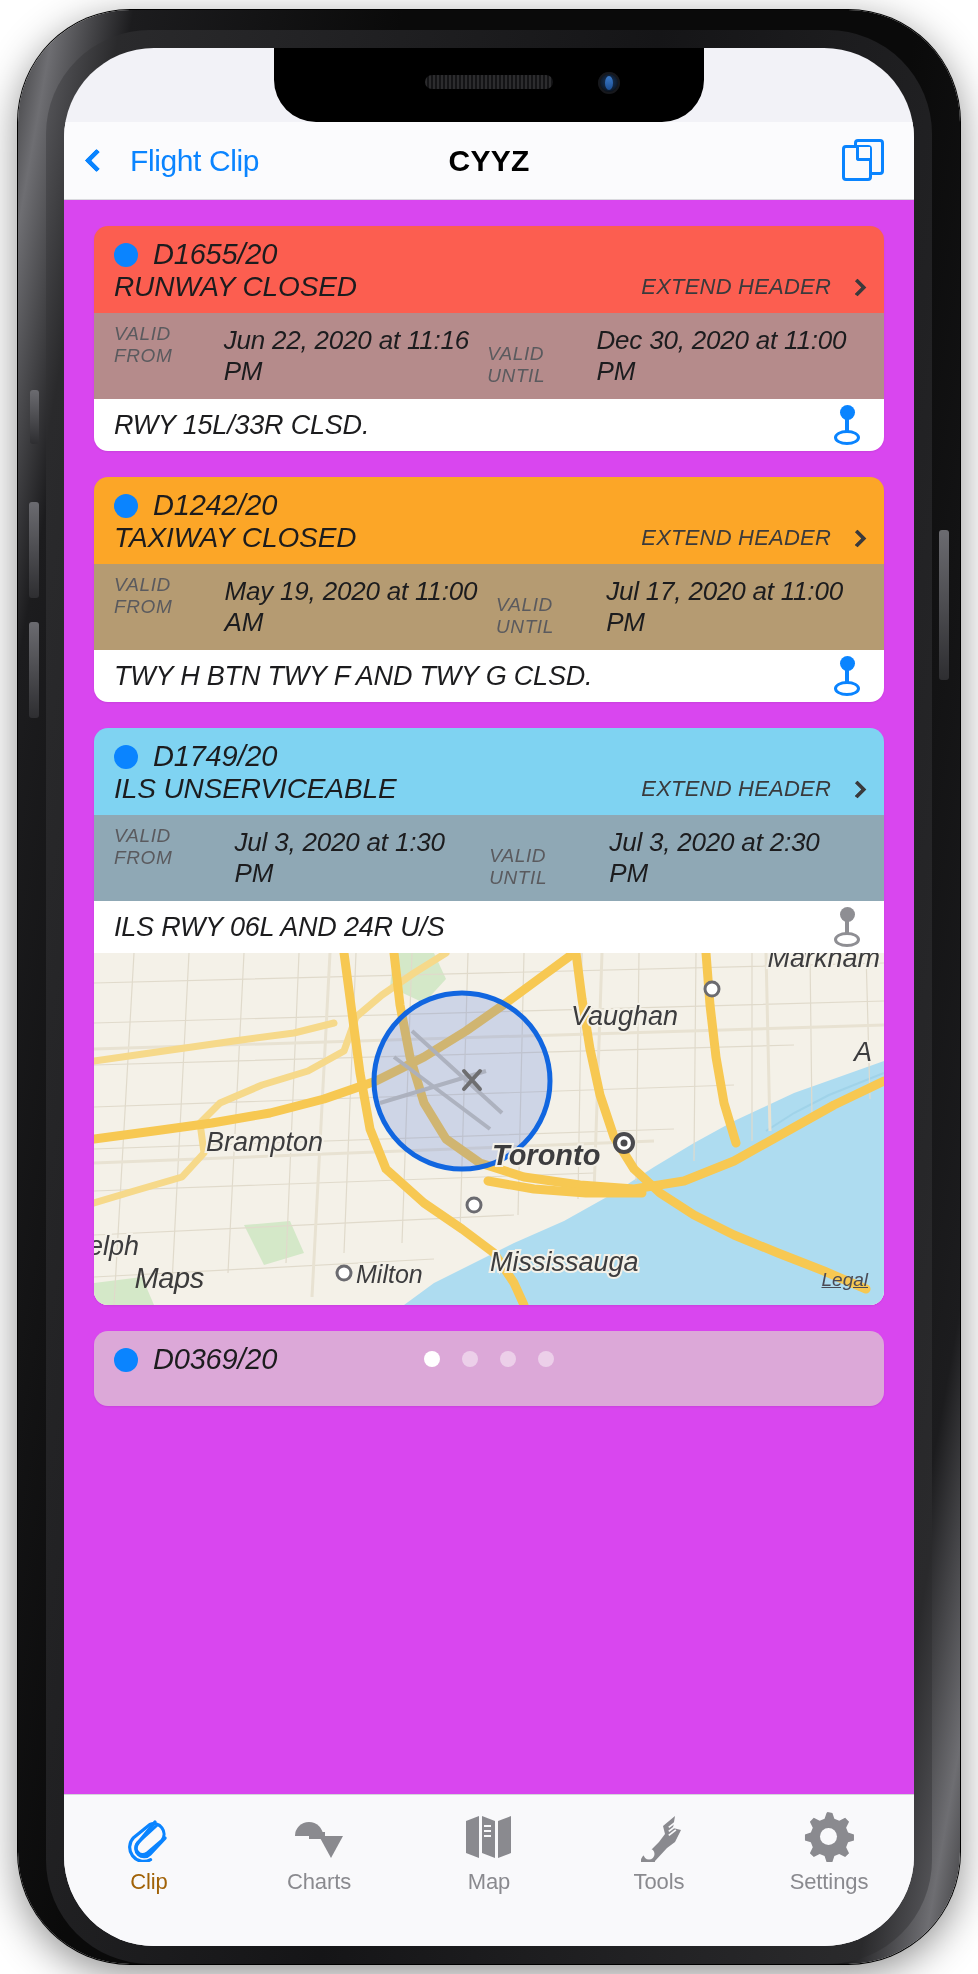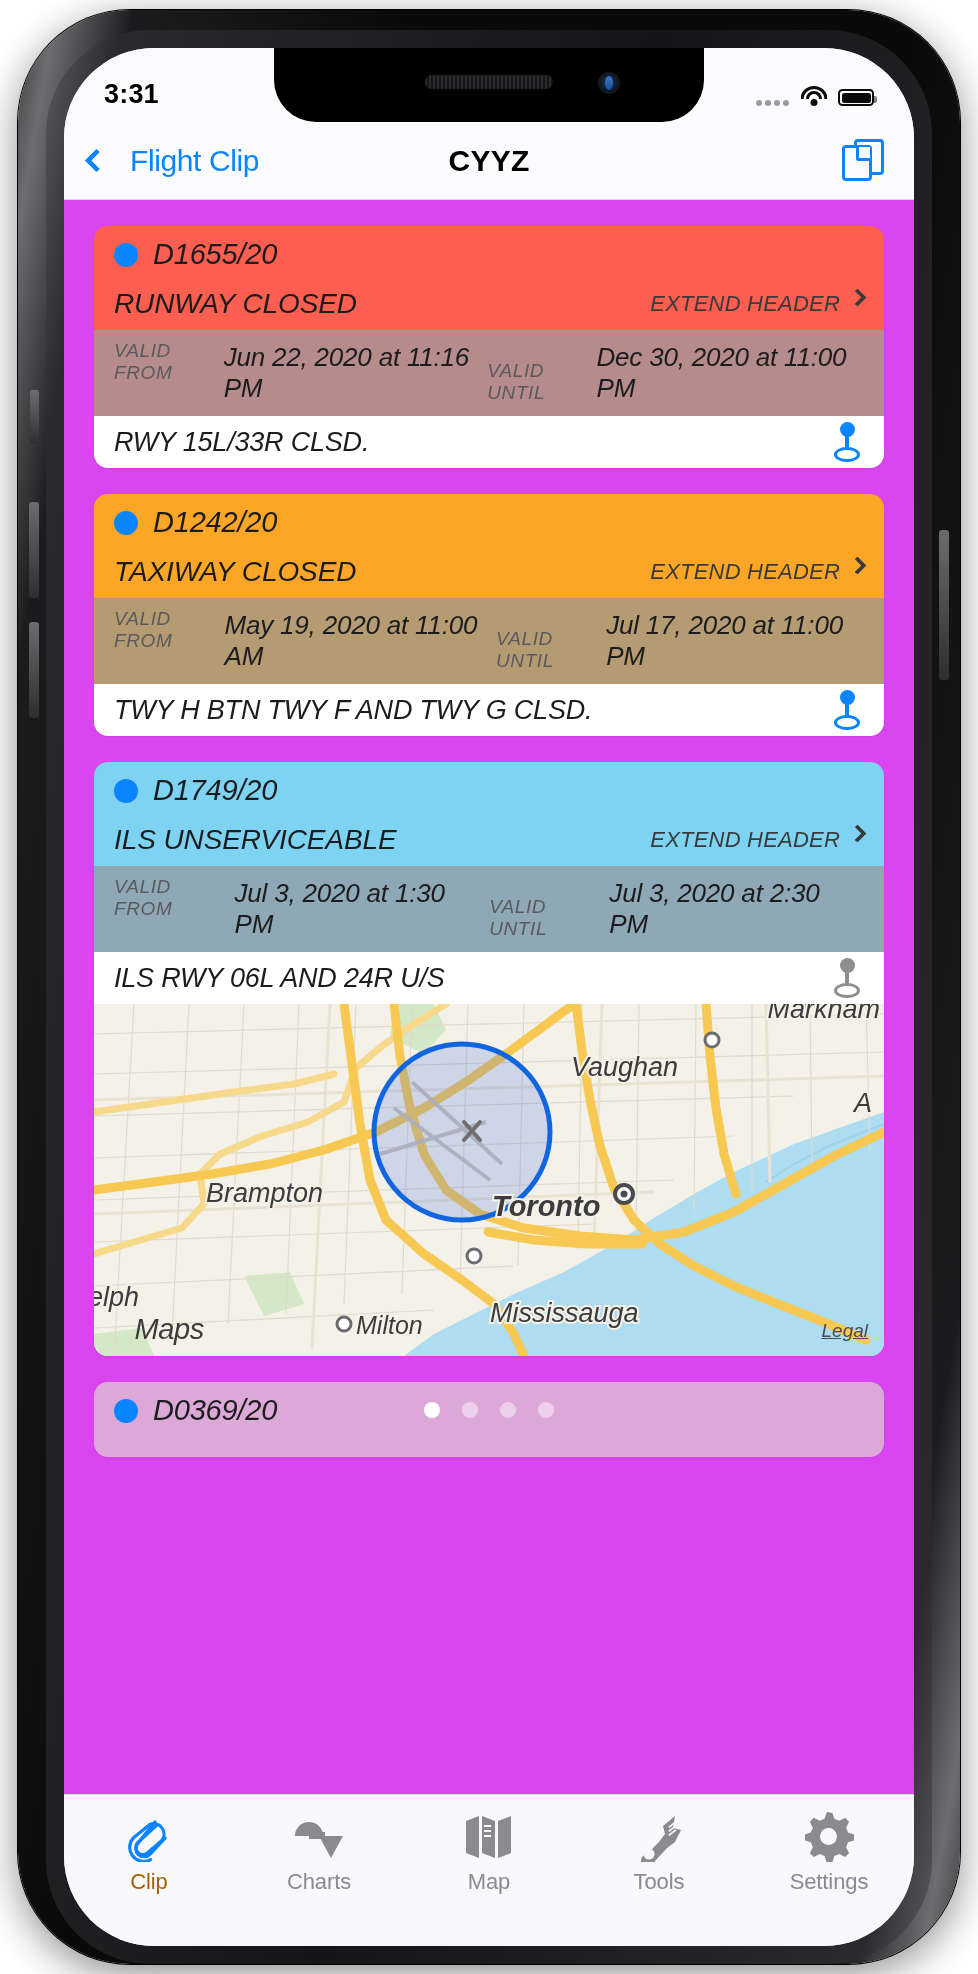--- a/index.html
+++ b/index.html
@@ -106,23 +106,23 @@
     background:#d946ef; overflow:hidden;font-style:italic;
   }
   .card{
     margin:26px 30px 0 30px; border-radius:14px; overflow:hidden;
     box-shadow:0 1px 2px rgba(0,0,0,.08);
   }
   .card-head{ padding:12px 20px 10px 20px; }
   .card-id-row{ display:flex; align-items:center; gap:15px; }
   .dot{ width:24px; height:24px; border-radius:50%; background:#0a84ff; flex:none; }
   .card-id{ font-size:29px; color:#1c1c1e; letter-spacing:-.2px;}
-  .card-sub-row{ display:flex; align-items:center; justify-content:space-between; margin-top:17px; }
+  .card-sub-row{ display:flex; align-items:center; justify-content:space-between; margin-top:0; }
   .card-type{ font-size:28px; color:#1c1c1e; letter-spacing:-.1px;}
-  .extend{ display:flex; gap:11px; }
+  .extend{ display:flex; align-items:center; gap:20px; }
   .extend-label{ font-size:22px; color:#3a3a3c; letter-spacing:.2px;}
   .extend-chev{ width:13px; height:13px; border-right:4px solid #3a3a3c; border-top:4px solid #3a3a3c;
                 transform:rotate(45deg); border-radius:1px; }
   .card-valid{ padding:10px 20px 12px 20px; display:flex; justify-content:space-between; }
   .vcol{ display:flex; flex-direction:row; }
   .vcol.right{ align-items:flex-end; }
   .vlabel{ font-size:19px; color:#5a5a5e; letter-spacing:.6px; }
   .vvalue{ font-size:26px; color:#1c1c1e; margin-top:2px; letter-spacing:-.2px;}
   .card-body{ background:#fff; padding:6px 20px; display:flex; align-items:center; justify-content:space-between; }
   .card-text{ font-size:27px; color:#1c1c1e; letter-spacing:-.2px;}
@@ -174,40 +174,20 @@
   <div class="btn-side btn-voldn"></div>
   <div class="btn-side btn-power"></div>
 
   <div class="screen">
 
     <div class="notch">
       <div class="speaker"></div>
       <div class="facecam"></div>
     </div>
 
-    <div class="statusbar">
-      <div class="sb-time">3:31</div>
-      <div class="sb-right">
-        <span class="sig-dots">
-            <i></i>
-            <i></i>
-            <i></i>
-            <i></i>
-          </span>
-        <span class="wifi">
-            <i class="a"></i>
-            <i class="b"></i>
-            <i class="c"></i>
-          </span>
-        <span class="batt">
-            <span class="fill"></span>
-            <span class="tip"></span>
-          </span>
-      </div>
-    </div>
 
     <div class="navbar">
       <div class="nav-back">
         <span class="nav-chev"></span>
         <span class="nav-back-label">Flight Clip</span>
       </div>
       <div class="nav-title">CYYZ</div>
       <div class="nav-doc">
         <span class="doc-back"></span>
         <span class="doc-front"></span>

